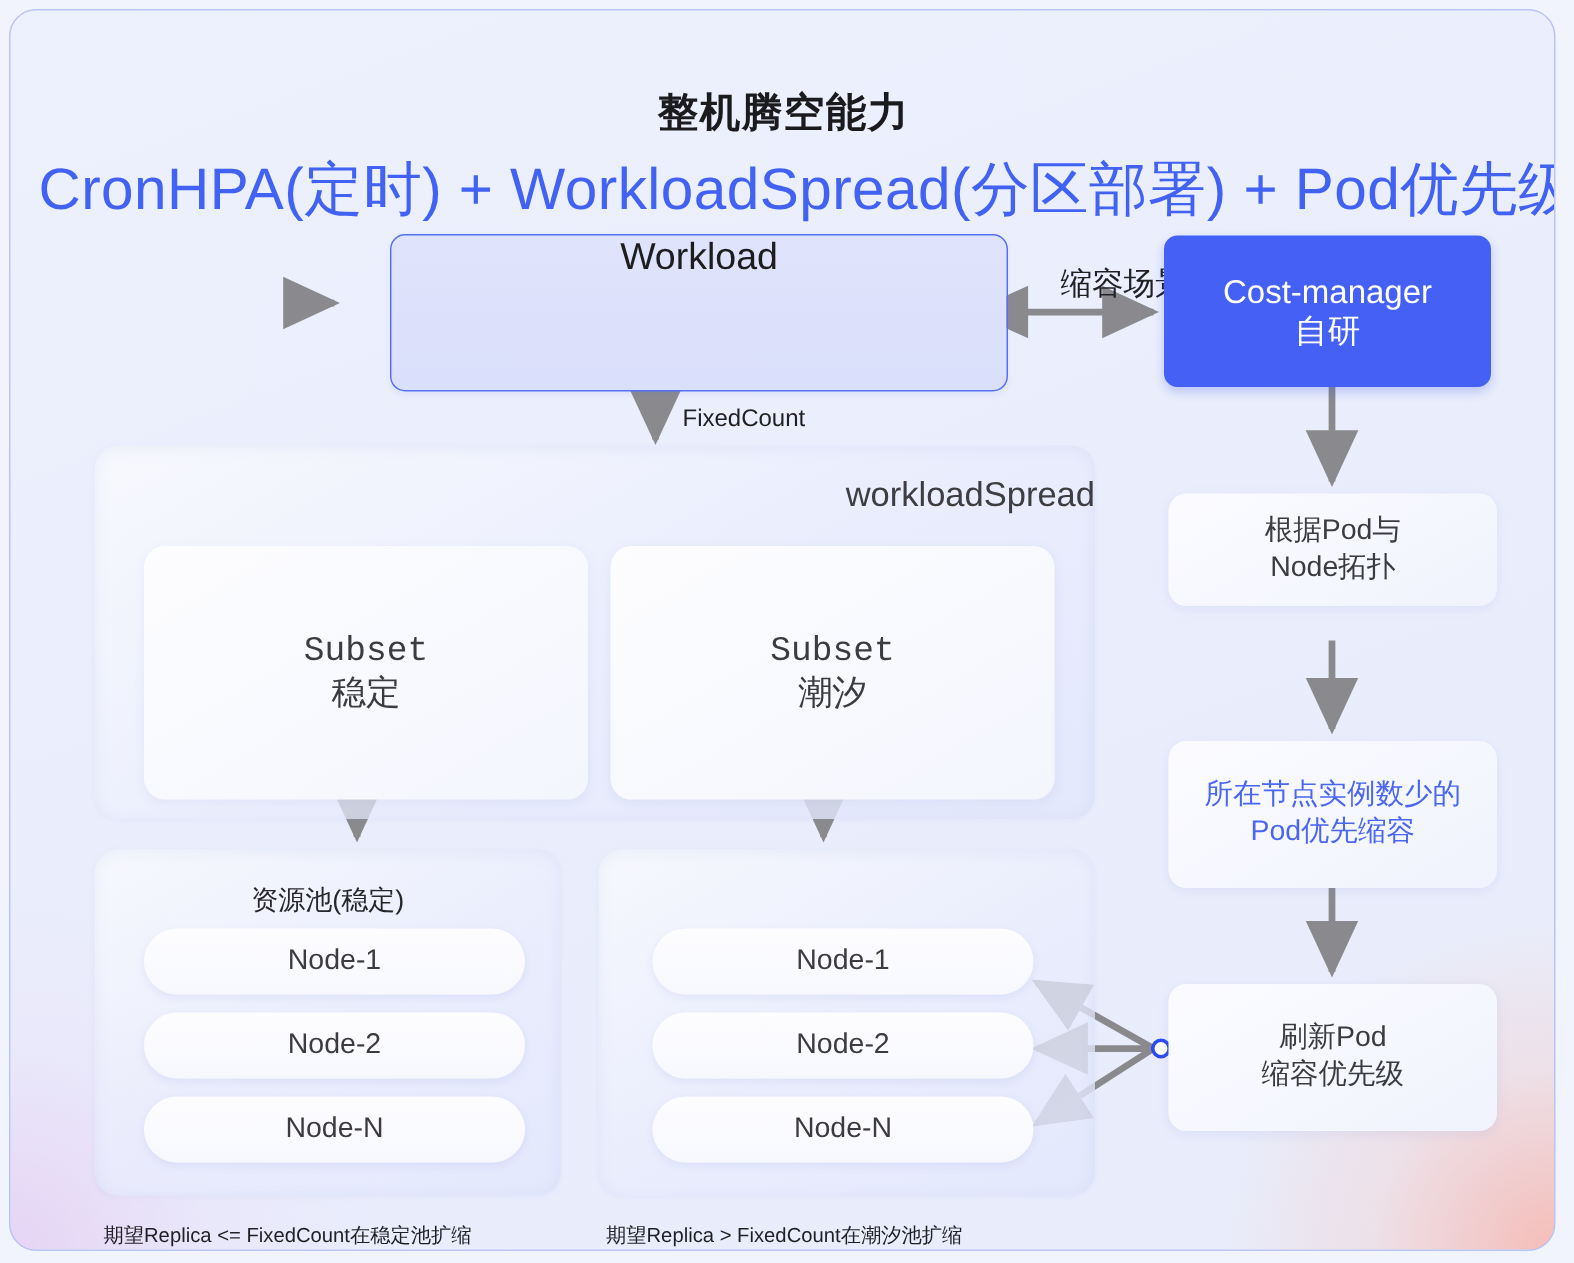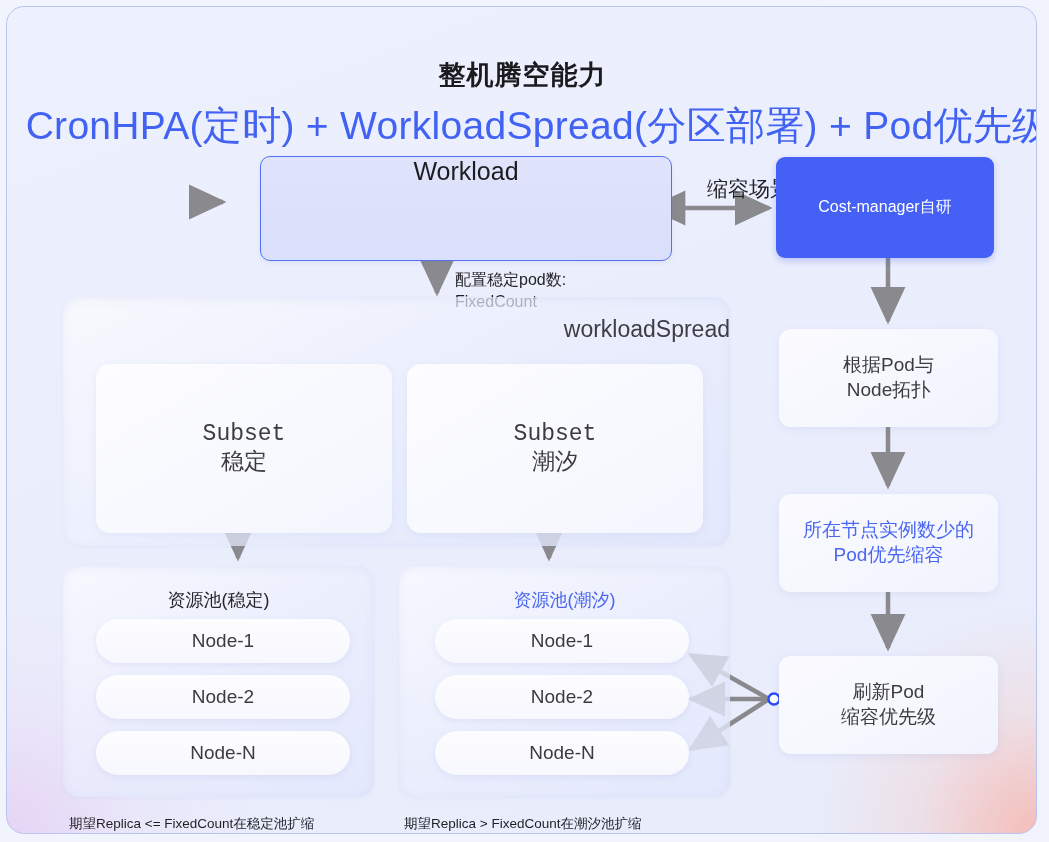--- a/index.html
+++ b/index.html
@@ -38,22 +38,22 @@
     background:linear-gradient(180deg,#dfe3fb 0%,#dadffb 100%);
     display:flex;justify-content:center;
     font-size:25px;color:#1d1d1f;
     box-shadow:0 2px 5px rgba(90,110,220,0.10);
     margin-left:28px;
   }
   .cost-box{
     left:769px;top:150px;width:218px;height:101px;
     border-radius:9px;
     background:#4460f5;
-    display:flex;flex-direction:row;align-items:center;justify-content:center;
-    color:#ffffff;font-size:16px;line-height:1.18;text-align:center;
+    display:flex;flex-direction:column;align-items:center;justify-content:center;
+    color:#ffffff;font-size:22px;line-height:1.18;text-align:center;
     box-shadow:0 3px 7px rgba(60,85,230,0.28);
   }
   .panel{
     border-radius:16px;
     background:linear-gradient(150deg,rgba(255,255,255,0.62) 0%,rgba(233,237,253,0.72) 55%,rgba(226,231,252,0.85) 100%);
     box-shadow:0 2px 10px rgba(120,135,210,0.10) inset, 0 1px 4px rgba(130,145,215,0.07);
   }
   #ws-panel{left:56px;top:290px;width:667px;height:249px;}
   #pool-panel-left{left:56px;top:559px;width:311px;height:231px;}
   #pool-panel-right{left:392px;top:559px;width:331px;height:231px;}
@@ -84,21 +84,21 @@
   #cap-left{left:62px;top:808px;}
   #cap-right{left:397px;top:808px;}
   
   .step-card{
     left:772px;width:219px;border-radius:12px;
     background:linear-gradient(150deg,#fbfbff 0%,#f5f7fe 60%,#f0f3fd 100%);
     box-shadow:0 2px 8px rgba(120,135,210,0.13);
     display:flex;flex-direction:column;align-items:center;justify-content:center;
     text-align:center;line-height:1.3;
   }
-  #step1{top:322px;height:98px;font-size:19px;color:#3c3c40;}
+  #step1{top:322px;height:75px;font-size:19px;color:#3c3c40;}
   #step2{top:487px;height:98px;font-size:19px;color:#4a66f2;}
   #step3{top:649px;height:98px;font-size:19px;color:#3c3c40;text-align:right;}
   
   #cronhpa-label{
     left:60px;top:172px;width:125px;text-align:left;
     font-size:19px;color:#1f1f24;line-height:1.35;
   }
   #fixedcount-label{
     left:448px;top:262px;width:210px;text-align:left;
     font-size:16px;color:#1f1f24;line-height:1.35;
@@ -175,41 +175,39 @@
   </div>
 
   <div class="abs" id="scene-label">缩容场景</div>
 
   <div class="abs cost-box">
     <span>Cost-manager</span>
     <span>自研</span>
   </div>
 
   <div class="abs" id="fixedcount-label">
-    <div>配置稳定pod数:</div>
     <div>FixedCount</div>
   </div>
 
   <div class="abs panel" id="ws-panel"></div>
   <div class="abs" id="ws-label">workloadSpread</div>
 
   <div class="abs inner-card" id="subset-left">
     <span>Subset</span>
     <span>稳定</span>
   </div>
   <div class="abs inner-card" id="subset-right">
     <span>Subset</span>
     <span>潮汐</span>
   </div>
 
   <div class="abs panel" id="pool-panel-left"></div>
   <div class="abs panel" id="pool-panel-right"></div>
 
   <div class="abs pool-label" id="pool-label-left">资源池(稳定)</div>
-  <div class="abs pool-label" id="pool-label-right">资源池(潮汐)</div>
 
   <div class="abs node-pill" style="left:89px;top:612px;width:254px;">
     <span>Node-1</span>
   </div>
   <div class="abs node-pill" style="left:89px;top:668px;width:254px;">
     <span>Node-2</span>
   </div>
   <div class="abs node-pill" style="left:89px;top:724px;width:254px;">
     <span>Node-N</span>
   </div>

